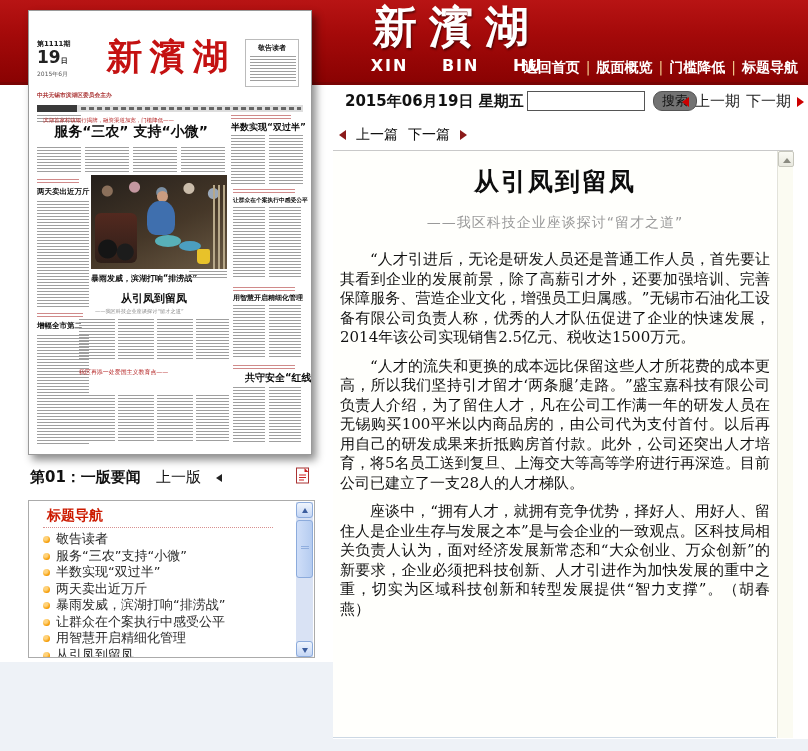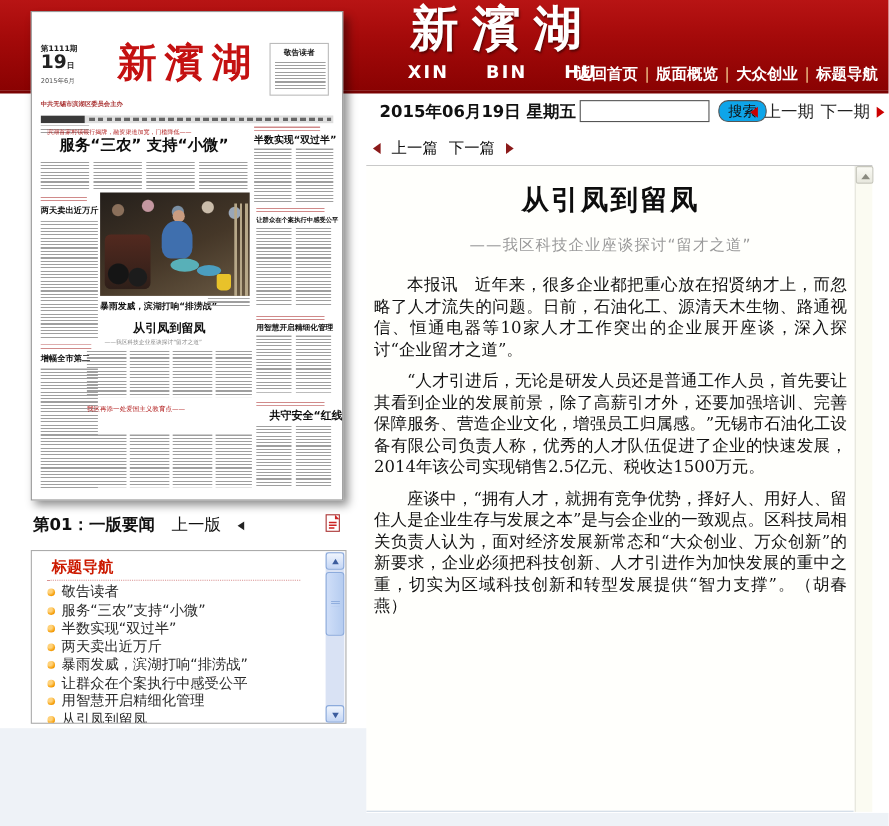--- a/index.html
+++ b/index.html
@@ -18,21 +18,21 @@
   .hlinks { position:absolute; right:10px; bottom:5px; font-size:14px; font-weight:bold; color:#fff; }
   .hlink { cursor:pointer; }
   .hlink + .hlink::before { content:"|"; color:#f2c98c; margin:0 6px; font-weight:normal; }
 
   
   .issue-bar { position:absolute; left:333px; top:88px; width:475px; height:28px; }
   .issue-date { position:absolute; left:12px; top:4px; font-size:15px; font-weight:bold; color:#111; }
   .search-input { position:absolute; left:194px; top:3px; width:118px; height:20px;
     border:1px solid #555; background:#fff; font-size:12px; padding:0 4px; }
   .search-btn { position:absolute; left:320px; top:3px; height:20px; padding:0 8px;
-    background:#0ea5e9; border:1px solid #555; border-radius:9px; font-size:13px; color:#111; cursor:pointer; }
+    background:#737373; border:1px solid #555; border-radius:9px; font-size:13px; color:#111; cursor:pointer; }
   .issue-nav { position:absolute; right:4px; top:4px; font-size:15px; color:#222; display:flex; align-items:center; gap:6px; }
   .tri { display:inline-block; width:0; height:0; border-style:solid; }
   .tri-l-red { border-width:5px 7px 5px 0; border-color:transparent #c00 transparent transparent; }
   .tri-r-red { border-width:5px 0 5px 7px; border-color:transparent transparent transparent #c00; }
   .tri-l-drk { border-width:5px 7px 5px 0; border-color:transparent #8b1a1a transparent transparent; }
   .tri-r-drk { border-width:5px 0 5px 7px; border-color:transparent transparent transparent #8b1a1a; }
   .tri-l-blk { border-width:4px 6px 4px 0; border-color:transparent #222 transparent transparent; }
   .tri-r-blk { border-width:4px 0 4px 6px; border-color:transparent transparent transparent #222; }
 
   
@@ -144,21 +144,21 @@
 
 <div class="page">
 
   <div class="top-header">
     <div class="masthead">
       <div class="masthead-cn">新濱湖</div>
       <div class="masthead-py">XIN   BIN   HU</div>
     </div>
     <div class="hlinks">
       
-    <span class="hlink">返回首页</span><span class="hlink">版面概览</span><span class="hlink">大众创业</span><span class="hlink">标题导航</span></div>
+    <span class="hlink">返回首页</span><span class="hlink">版面概览</span><span class="hlink">门槛降低</span><span class="hlink">标题导航</span></div>
   </div>
 
   <div class="issue-bar">
     <span class="issue-date">2015年06月19日 星期五 出版</span>
     <input class="search-input" type="text" value="" style="">
     <button class="search-btn">搜索</button>
     <div class="issue-nav">
       <span class="tri tri-l-red"></span>
       <span>上一期</span>
       <span>下一期</span>
@@ -174,22 +174,22 @@
       <span class="tri tri-r-drk"></span>
     </div>
     <div class="tb-sep-line"></div>
   </div>
 
   <div class="article">
     <div class="a-title">从引凤到留凤</div>
     <div class="a-sub">——我区科技企业座谈探讨“留才之道”</div>
     <div class="a-body">
 
-    <p>本报讯　近年来，很多企业都把重心放在招贤纳才上，而忽略了人才流失的问题。日前，石油化工、源清天木生物、路通视信、恒通电器等10家人才工作突出的企业展开座谈，深入探讨“企业留才之道”。</p>
         <p>“人才引进后，无论是研发人员还是普通工作人员，首先要让其看到企业的发展前景，除了高薪引才外，还要加强培训、完善保障服务、营造企业文化，增强员工归属感。”无锡市石油化工设备有限公司负责人称，优秀的人才队伍促进了企业的快速发展，2014年该公司实现销售2.5亿元、税收达1500万元。</p>
+        <p>“人才的流失和更换的成本远比保留这些人才所花费的成本更高，所以我们坚持引才留才‘两条腿’走路。”盛宝嘉科技有限公司负责人介绍，为了留住人才，凡在公司工作满一年的研发人员在无锡购买100平米以内商品房的，由公司代为支付首付。以后再用自己的研发成果来折抵购房首付款。此外，公司还突出人才培育，将5名员工送到复旦、上海交大等高等学府进行再深造。目前公司已建立了一支28人的人才梯队。</p>
         <p>座谈中，“拥有人才，就拥有竞争优势，择好人、用好人、留住人是企业生存与发展之本”是与会企业的一致观点。区科技局相关负责人认为，面对经济发展新常态和“大众创业、万众创新”的新要求，企业必须把科技创新、人才引进作为加快发展的重中之重，切实为区域科技创新和转型发展提供“智力支撑”。（胡春燕）</p>
       </div>
   </div>
   <div class="a-scroll">
     <div class="a-scroll-up"></div>
   </div>
 
   <div class="thumb">
     <div class="t-abs t-issue">
       <div class="t-issue-no">第1111期</div>

